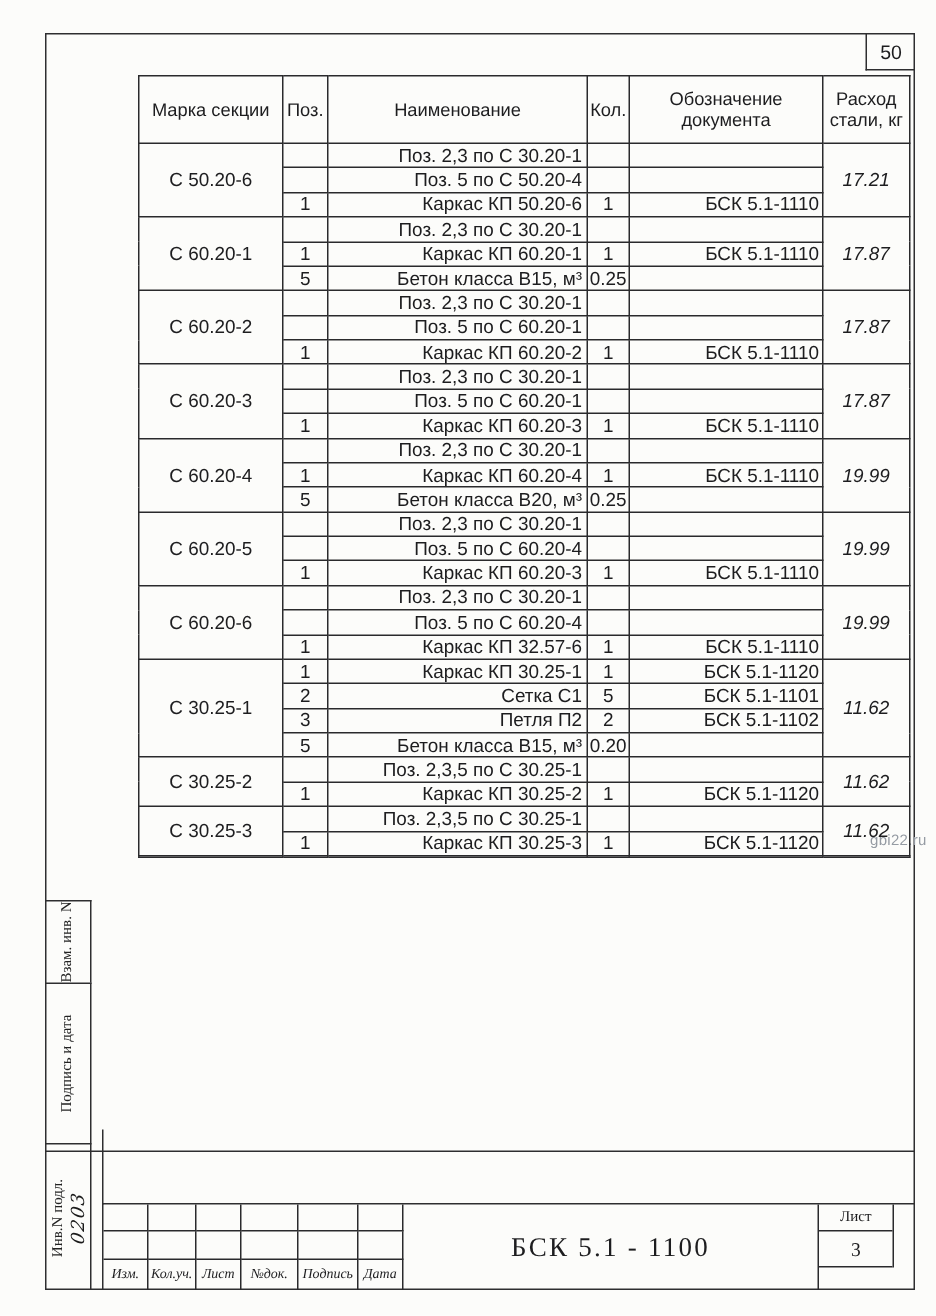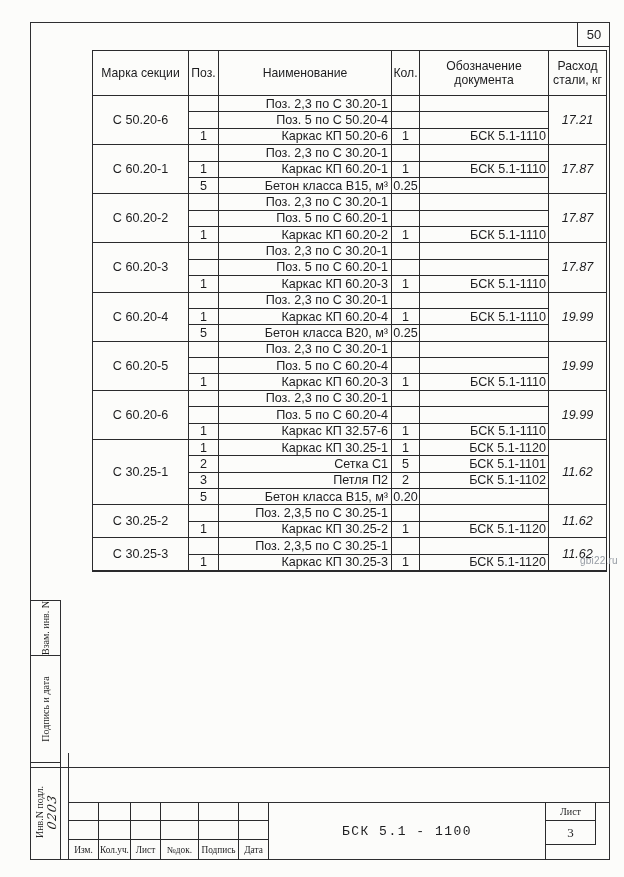--- a/index.html
+++ b/index.html
@@ -52,25 +52,25 @@
 
   
   .titleblock{position:absolute;left:68px;top:802px;width:542px;height:58px;
          border-top:1.5px solid #2e2e30;border-left:1.3px solid #2e2e30;box-sizing:border-box;}
   .tb-small{position:absolute;left:0;top:0;width:200px;height:100%;
          display:grid;grid-template-columns:30px 32px 30px 38px 40px 30px;
          grid-template-rows:1fr 1fr 1.1fr;}
   .tb-small .cell{border-right:1px solid #2a2a2c;border-bottom:1px solid #2a2a2c;
          display:flex;align-items:center;justify-content:center;
          font-family:"Liberation Serif",serif;font-size:9.3px;white-space:nowrap;overflow:hidden;}
-  .tb-small .cell.lastrow{border-bottom:none;}
+  .tb-small .cell.lastrow{border-bottom:none;font-style:italic;}
   .tb-center{position:absolute;left:200px;top:0;width:277px;height:100%;
          border-right:1px solid #2a2a2c;box-sizing:border-box;
          display:flex;align-items:center;justify-content:center;
-         font-family:Liberation Mono, monospace;font-size:13px;letter-spacing:1.5px;}
+         font-family:Liberation Serif, serif;font-size:18px;letter-spacing:1.5px;}
   .tb-list{position:absolute;left:477px;top:0;width:50px;box-sizing:border-box;
          border-right:1px solid #2a2a2c;}
   .tb-list-head{height:17px;border-bottom:1px solid #2a2a2c;
          display:flex;align-items:center;justify-content:center;
          font-family:"Liberation Serif",serif;font-size:10px;}
   .tb-list-num{height:23px;border-bottom:1px solid #2a2a2c;
          display:flex;align-items:center;justify-content:center;
          font-family:"Liberation Serif",serif;font-size:13px;}
 </style>
 </head>

